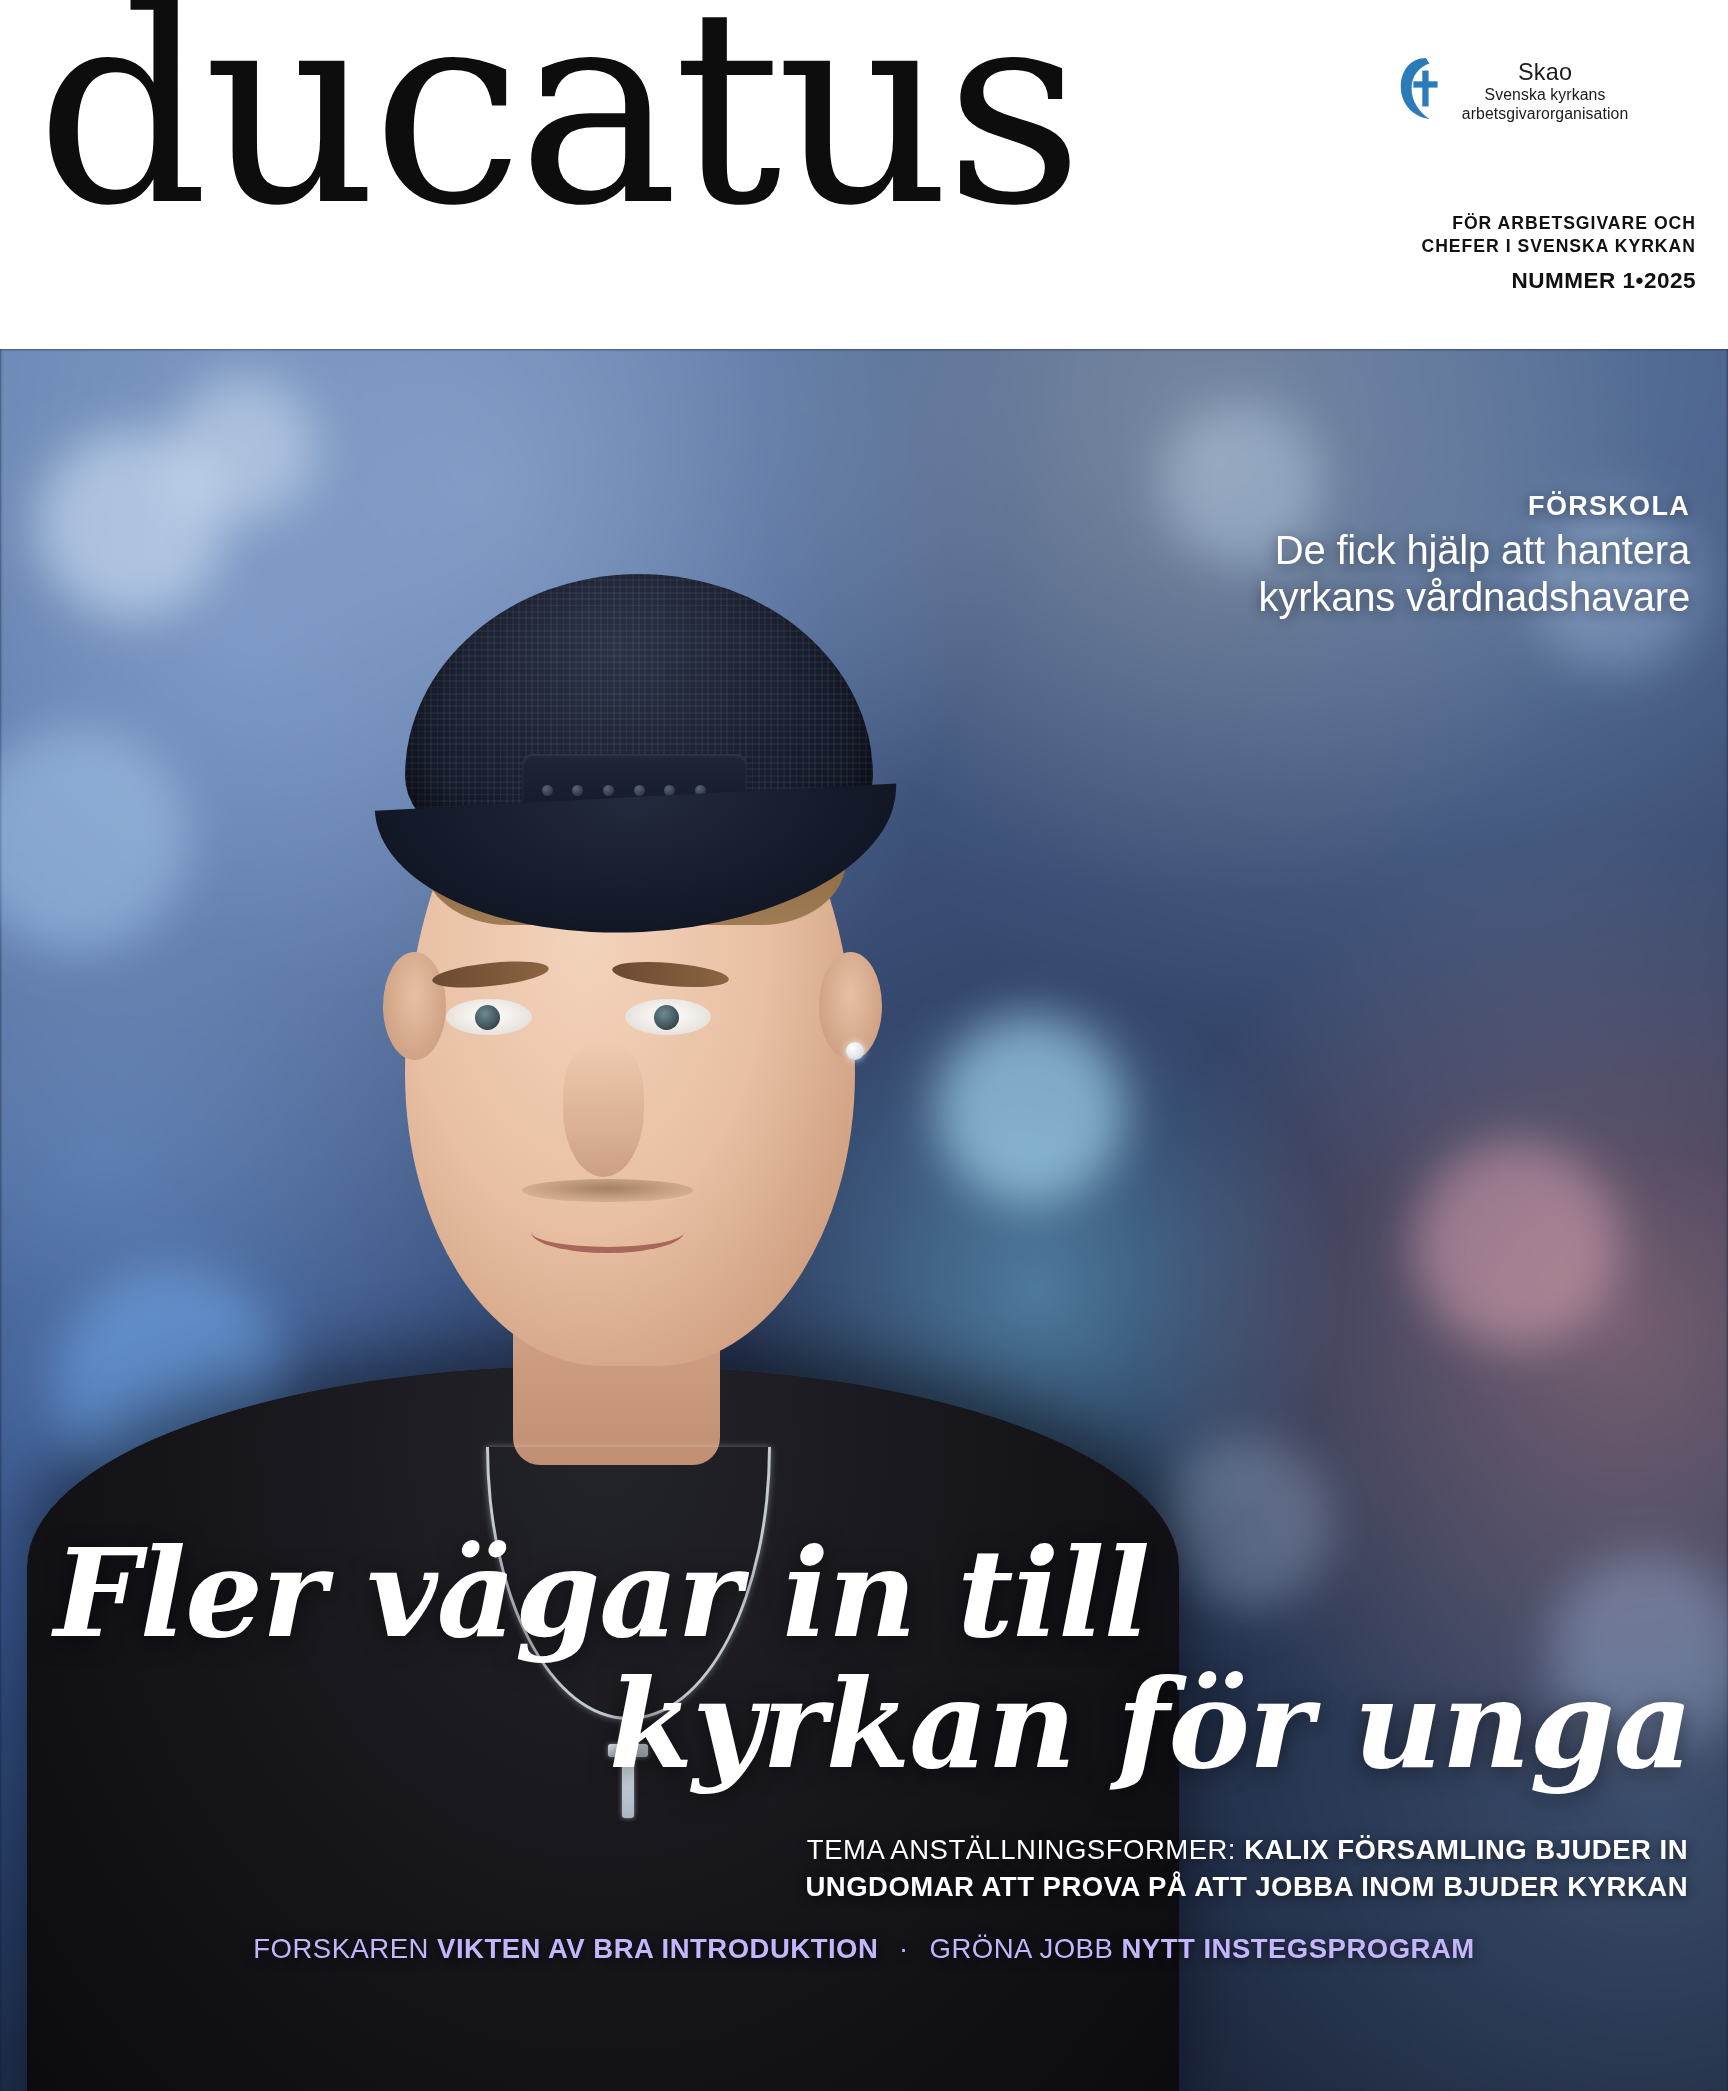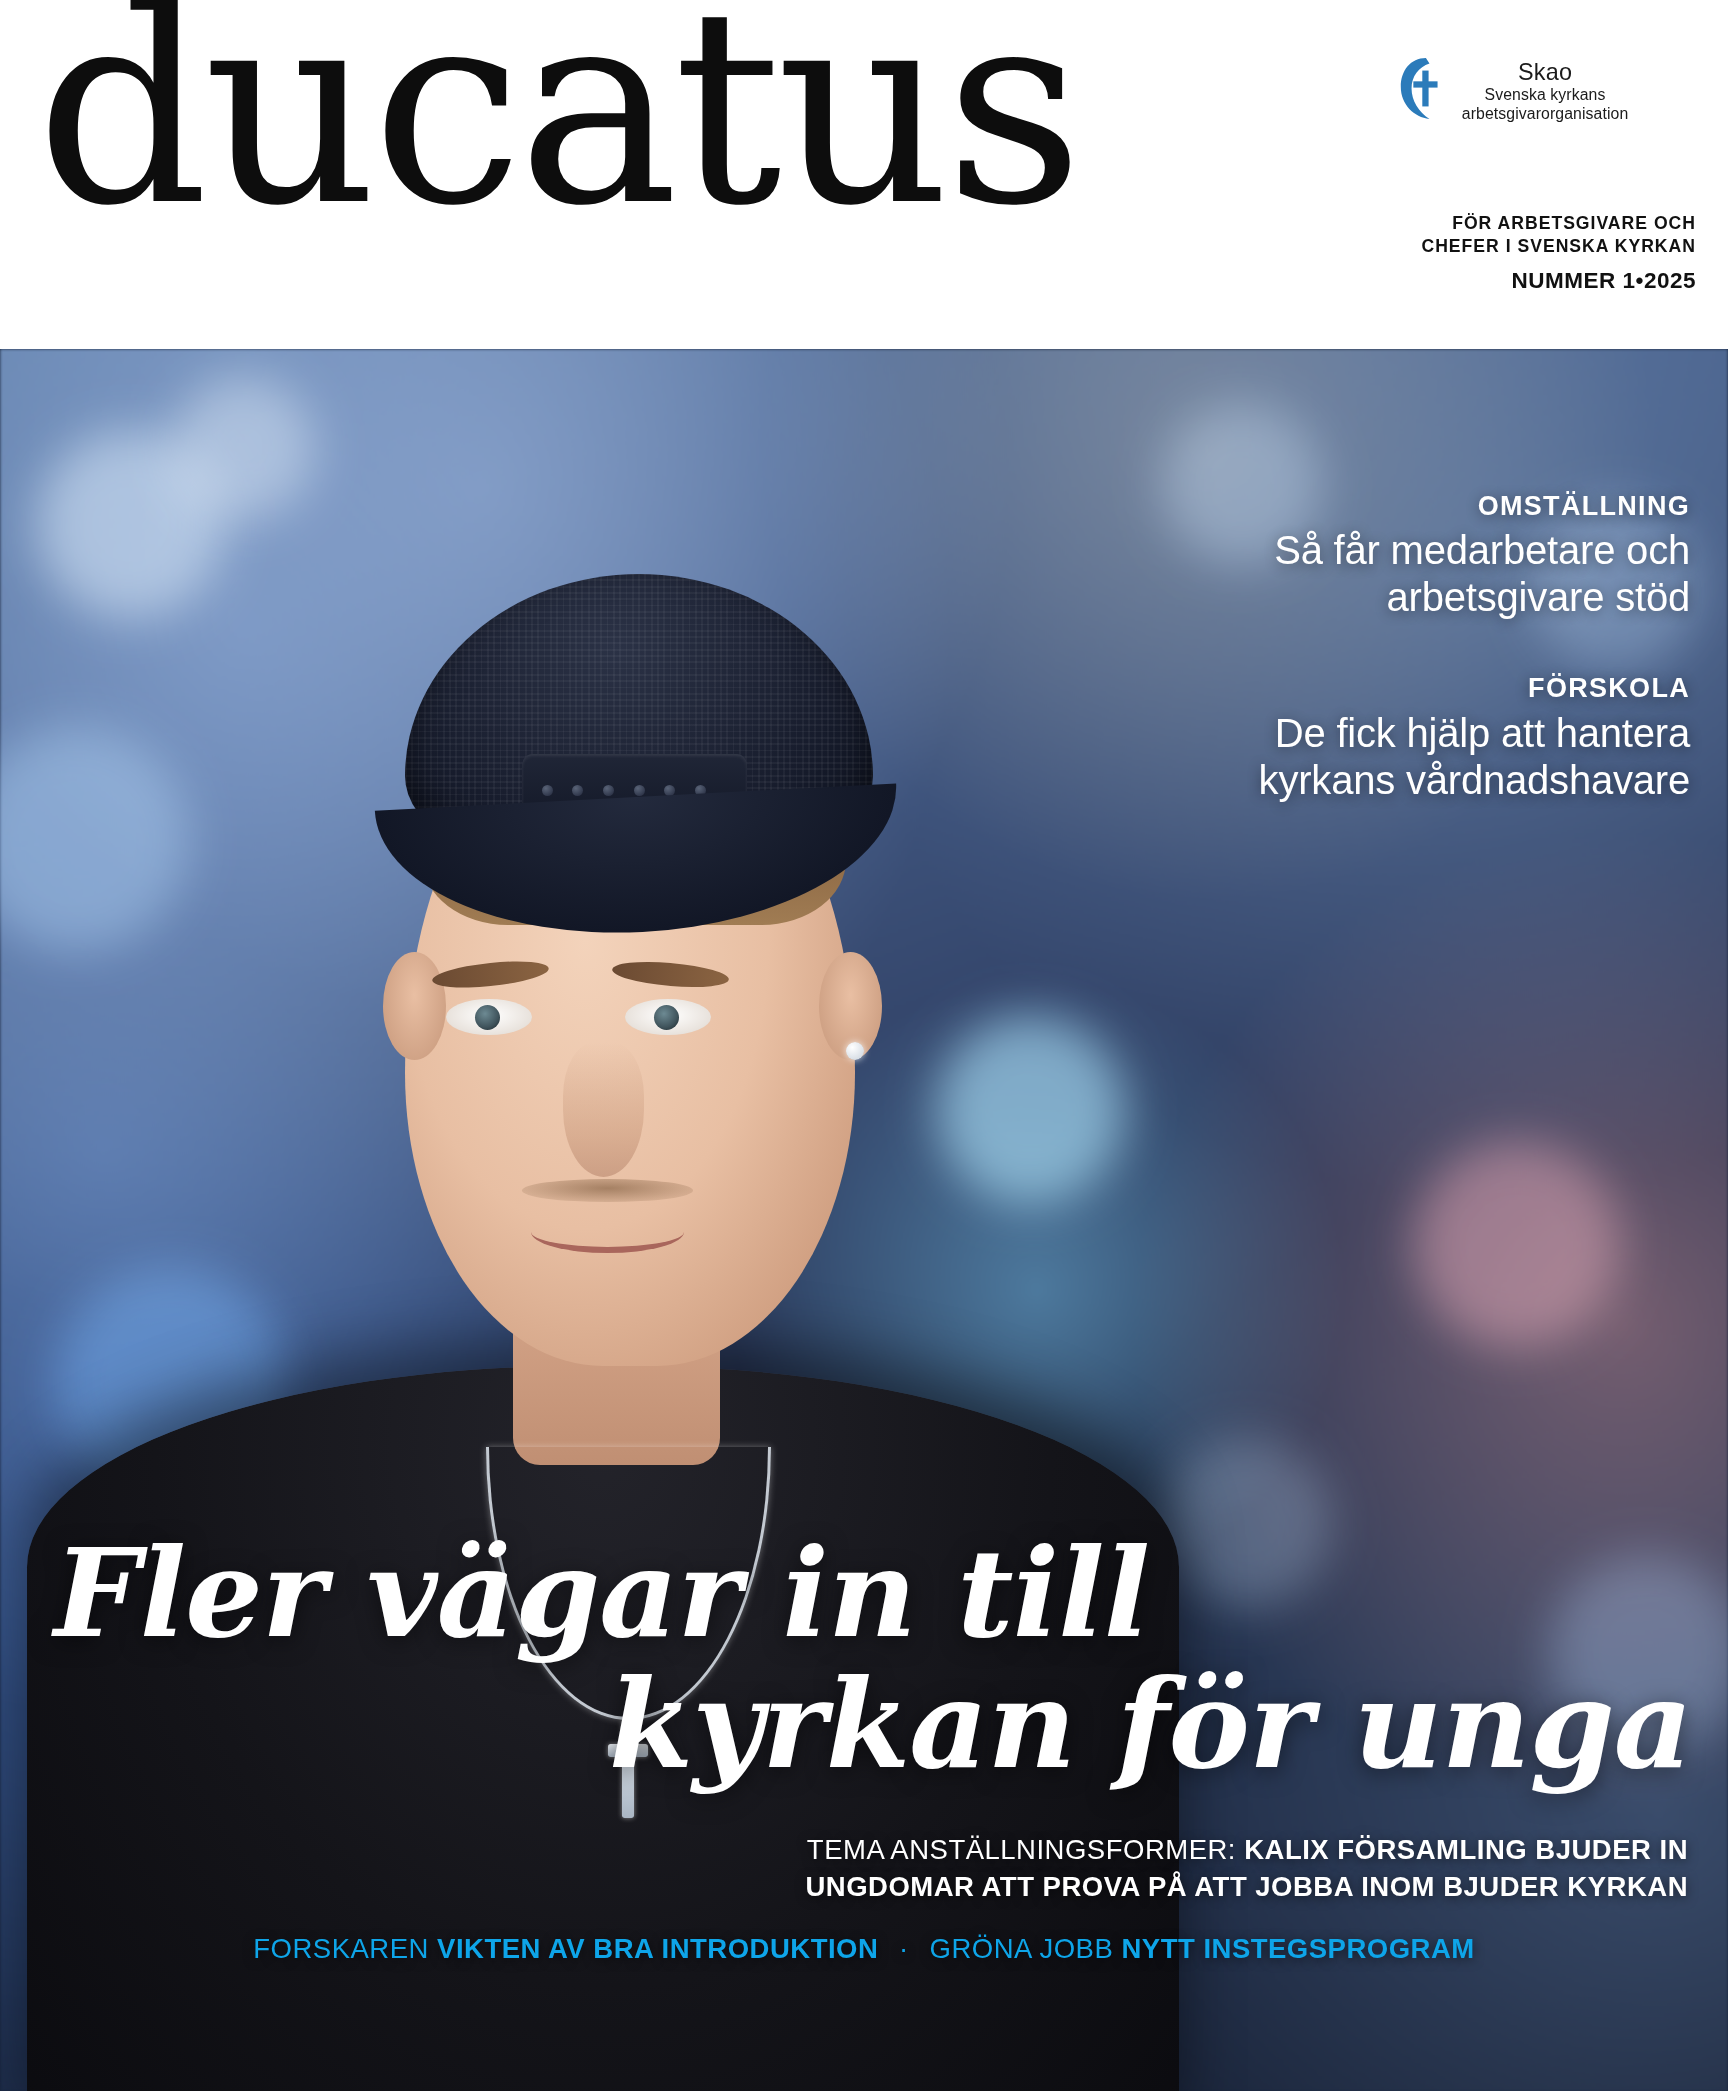--- a/index.html
+++ b/index.html
@@ -389,21 +389,21 @@
     margin-top: 24px;
   }
   .subdeck b { font-weight: bold; }
 
   .footerline {
     position: absolute;
     left: 0;
     right: 0;
     top: 1584px;
     text-align: center;
-    color: #0ea5e9;
+    color: #c4b5fd;
     font-size: 27.5px;
     letter-spacing: 0.5px;
     z-index: 4;
     text-shadow: 0 1.8px 10.8px rgba(0,0,0,0.55);
   }
   .footerline b { font-weight: bold; }
   .footerline .sep { padding: 0 12.6px; }
 </style>
 </head>
 <body>
@@ -485,25 +485,20 @@
       <div class="nose"></div>
       <div class="stache"></div>
       <div class="mouth"></div>
 
       <div class="chain"></div>
       <div class="cross"></div>
     </div>
 
     <div class="teasers">
       <div class="teaser-block">
-        <div class="teaser-kicker">OMSTÄLLNING</div>
-        <div class="teaser-text">Så får medarbetare och</div>
-        <div class="teaser-text">arbetsgivare stöd</div>
-      </div>
-      <div class="teaser-block">
         <div class="teaser-kicker">FÖRSKOLA</div>
         <div class="teaser-text">De fick hjälp att hantera</div>
         <div class="teaser-text">kyrkans vårdnadshavare</div>
       </div>
     </div>
 
     <div class="headline">
       <span class="l1">Fler vägar in till</span>
       <span class="l2">kyrkan för unga</span>
     </div>

